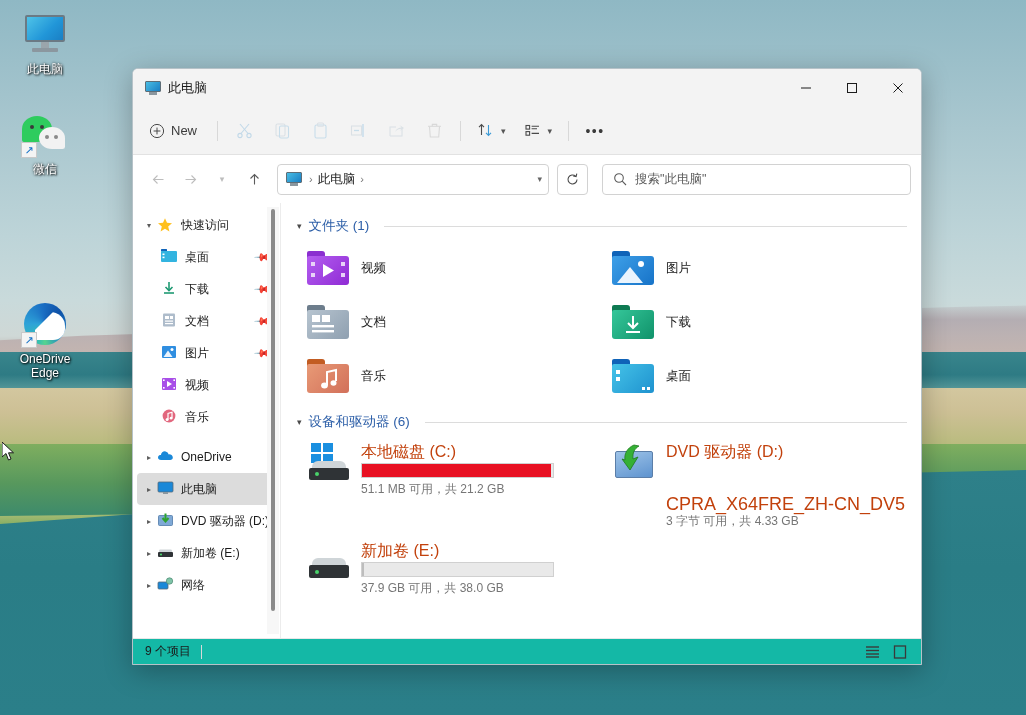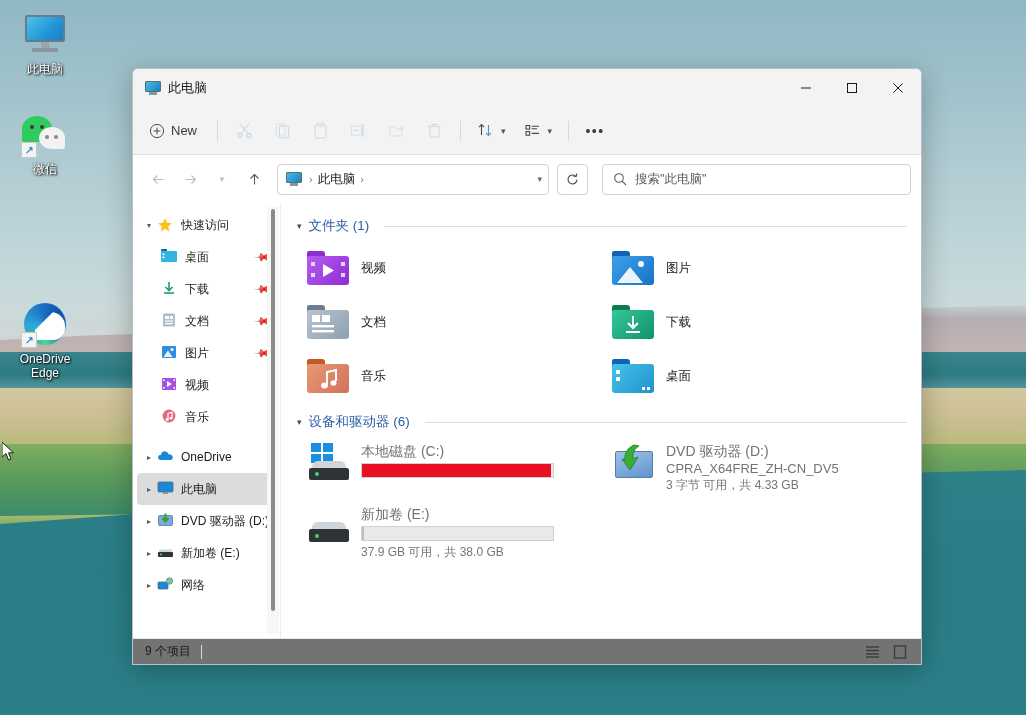--- a/index.html
+++ b/index.html
@@ -262,22 +262,22 @@
     border-radius: 2px 3px 0 0;
   }
   .folder .bodyf {
     position: absolute; left: 0; top: 5px; width: 42px; height: 29px;
     border-radius: 2px 3px 3px 3px;
   }
 
   .drive-cell { display: flex; gap: 10px; padding: 6px 0 6px 10px; }
   .drive-icon { width: 44px; height: 40px; flex: 0 0 44px; position: relative; }
   .drive-text { flex: 1 1 auto; min-width: 0; }
-  .drive-title { font-size: 14px; color: #737373; line-height: 17px; white-space: nowrap; }
-  .drive-sub { font-size: 13px; color: #737373; line-height: 17px; white-space: nowrap; }
+  .drive-title { font-size: 16px; color: #c2410c; line-height: 17px; white-space: nowrap; }
+  .drive-sub { font-size: 18px; color: #c2410c; line-height: 17px; white-space: nowrap; margin-top: 36px; }
   .bar-outer {
     width: 193px; height: 15px; background: #e9e9e9;
     border: 1px solid #d0d0d0; margin: 3px 0 3px 0;
   }
   .bar-inner { height: 100%; }
   .drive-free { font-size: 12px; color: #767676; }
 
   
   .hdd-top { position: absolute; left: 5px; top: 14px; width: 34px; height: 8px; background: #cfd5d8; border-radius: 6px 6px 0 0; }
   .hdd-bot { position: absolute; left: 2px; top: 21px; width: 40px; height: 13px; background: #2f3336; border-radius: 2px; }
@@ -285,21 +285,21 @@
   .win-logo { position: absolute; left: 4px; top: 0px; width: 22px; height: 20px; display: grid; grid-template-columns: 1fr 1fr; grid-gap: 2px; }
   .win-logo i { background: #1a8fe0; display: block; }
 
   
   .dvd-box { position: absolute; left: 3px; top: 8px; width: 38px; height: 27px; background: linear-gradient(160deg,#9fc4e8,#5e93cf); border: 1px solid #5b7ea8; border-radius: 2px; }
 
   
   .statusbar {
     height: 26px; flex: 0 0 26px;
     border-top: 1px solid #e8e8e8;
-    background: #737373;
+    background: #14b8a6;
     display: flex; align-items: center;
     padding: 0 10px 0 12px;
     font-size: 12px; color: #1b1b1b;
   }
   .sb-div { width: 1px; height: 14px; background: #d8d8d8; margin: 0 10px; }
   .view-btns { margin-left: auto; display: flex; gap: 6px; align-items: center; }
   .view-btn { width: 22px; height: 20px; display: flex; align-items: center; justify-content: center; color: #3a3a3a; }
 </style>
 </head>
 <body>
@@ -777,20 +777,21 @@
                 </span>
               <i class="hdd-top" style="top:18px;"></i>
               <i class="hdd-bot" style="top:25px; height:12px;"></i>
               <i class="hdd-led" style="top:29px;"></i>
             </span>
             <span class="drive-text">
               <span class="drive-title" style="display:block;">本地磁盘 (C:)</span>
               <span class="bar-outer" style="display:block;">
                 <i class="bar-inner" style="display:block; width:99%; background:#e81123;"></i>
               </span>
+              <span class="drive-free" style="display:block;">51.1 MB 可用，共 21.2 GB</span>
             </span>
           </div>
 
           <div class="drive-cell">
             <span class="drive-icon">
               <i class="dvd-box"></i>
               <svg style="position:absolute;left:9px;top:1px;" width="26" height="30" viewBox="0 0 26 30">
                 <path d="M13 1 C6 4, 3 10, 4 16 L1 15 L9 26 L17 13 L12 15 C11.5 9, 13 5, 18 2 Z" fill="#35b035" stroke="#1d7a1d" stroke-width="0.8"></path>
               </svg>
             </span>

